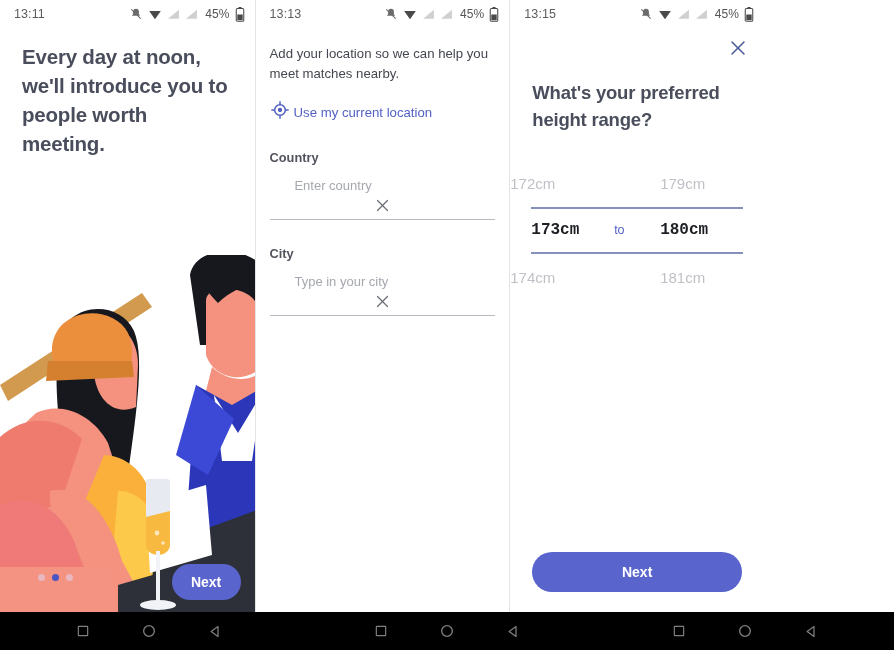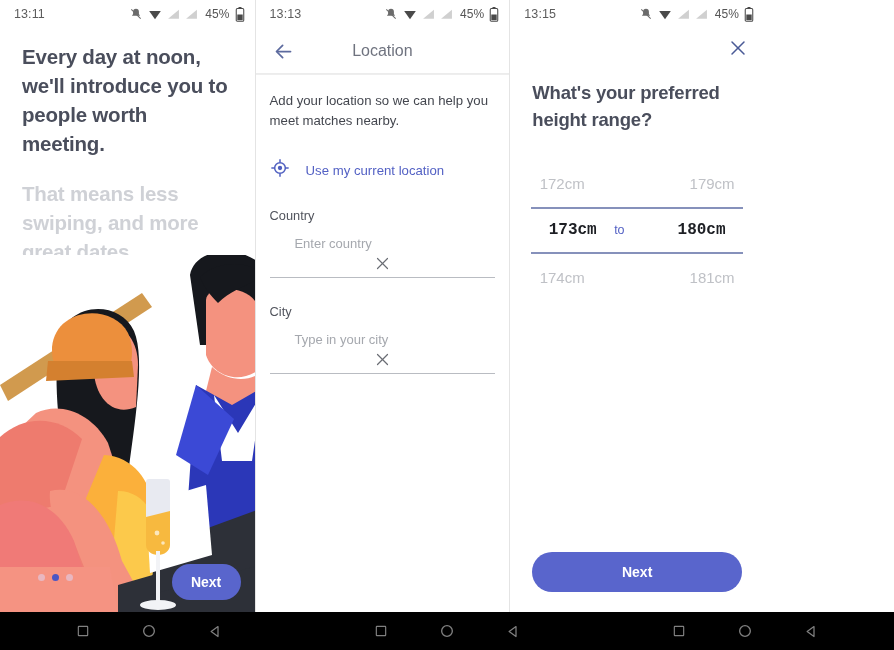--- a/index.html
+++ b/index.html
@@ -90,28 +90,28 @@
   }
   .appbar-title {
     position: absolute; left: 0; right: 0; text-align: center;
     font-size: 16px; color: #6f737f; pointer-events: none;
   }
   .p2-body { padding: 16px 14px 0 14px; }
   .p2-desc {
     font-size: 13.2px; color: #44474f; line-height: 1.48;
   }
   .cur-loc {
-    margin-top: 28px; display: flex; align-items: center;
-    gap: 16px; cursor: pointer;
+    margin-top: 17px; display: flex; align-items: center;
+    gap: 4px; cursor: pointer;
   }
   .cur-loc-label {
     font-size: 13.2px; color: #5361c4; font-weight: normal;
   }
   .field-label {
-    margin-top: 26px; font-size: 12.8px; color: #51545d;
+    margin-top: 26px; font-size: 12.8px; color: #51545d; font-weight: bold;
   }
   .field {
     margin-top: 11px; position: relative;
     border-bottom: 1px solid #b9bcc2;
     display: flex; align-items: center;
     padding-bottom: 4px;
     flex-direction: column;
   }
   .field input {
     border: none; outline: none; background: transparent;
@@ -140,21 +140,21 @@
     padding: 12px 22px 0 22px;
     font-size: 18.5px; font-weight: bold; line-height: 1.45;
     color: #4a4e5c; letter-spacing: -.2px;
   }
   .picker { margin-top: 26px; position: relative; }
   .picker-row {
     display: flex; height: 47px; align-items: center;
     padding: 0 0px;
   }
   .pk-col {
-    flex: 1; text-align: center;
+    flex: 1; 
     font-size: 15px; color: #bfc1c6;
   }
   .pk-sep { width: 46px; text-align: left; }
   .picker-row.selected .pk-col {
     color: #1d1f24; font-weight: bold; font-size: 16px; font-family: Liberation Mono, monospace;
   }
   .picker-row.selected .pk-sep {
     color: #5361c4; font-size: 12.5px; font-weight: normal;
   }
   .picker-row.selected {
@@ -208,21 +208,20 @@
         <svg class="g" width="10" height="15" viewBox="0 0 12 20">
             <rect x="4" y="0" width="4" height="2" fill="#4a4a4a"></rect>
             <rect x="1" y="2" width="10" height="17" rx="1.5" fill="none" stroke="#4a4a4a" stroke-width="1.4"></rect>
             <rect x="2.4" y="10" width="7.2" height="7.6" fill="#4a4a4a"></rect>
           </svg>
       </span>
     </div>
 
     <div class="p1-copy">
       <div class="p1-head">Every day at noon, we'll introduce you to people worth meeting.</div>
-      <div class="p1-sub">That means less swiping, and more great dates.</div>
     </div>
 
     <div class="illus">
       <svg width="298" height="357" viewBox="0 0 298 357">
         <rect x="0" y="0" width="298" height="357" fill="#ffffff"></rect>
 
         <path d="M258 0 L298 0 L298 357 L258 357 Z" fill="#2b37b8"></path>
 
         <path d="M190 20 C195 -10 250 -12 268 18 C280 40 272 70 268 90 L200 90 Z" fill="#16181d"></path>
 
@@ -313,30 +312,20 @@
           </svg>
         <span class="sb-pct">45%</span>
         <svg class="g" width="10" height="15" viewBox="0 0 12 20">
             <rect x="4" y="0" width="4" height="2" fill="#4a4a4a"></rect>
             <rect x="1" y="2" width="10" height="17" rx="1.5" fill="none" stroke="#4a4a4a" stroke-width="1.4"></rect>
             <rect x="2.4" y="10" width="7.2" height="7.6" fill="#4a4a4a"></rect>
           </svg>
       </span>
     </div>
 
-    <div class="appbar">
-      <div class="back-arrow">
-        <svg width="21" height="21" viewBox="0 0 24 24" fill="none" stroke="#5c6a9e" stroke-width="2" stroke-linecap="round" stroke-linejoin="round">
-            <line x1="20" y1="12" x2="5" y2="12"></line>
-            <polyline points="11 5 4 12 11 19"></polyline>
-          </svg>
-      </div>
-      <div class="appbar-title">Location</div>
-      <div class="divline"></div>
-    </div>
 
     <div class="p2-body">
       <div class="p2-desc">Add your location so we can help you meet matches nearby.</div>
 
       <div class="cur-loc">
         <span>
           <svg width="20" height="20" viewBox="0 0 24 24" fill="none" stroke="#4f5fc0" stroke-width="1.8">
               <circle cx="12" cy="12" r="6.4"></circle>
               <circle cx="12" cy="12" r="2.6" fill="#4f5fc0" stroke="none"></circle>
               <line x1="12" y1="1.6" x2="12" y2="5"></line>

